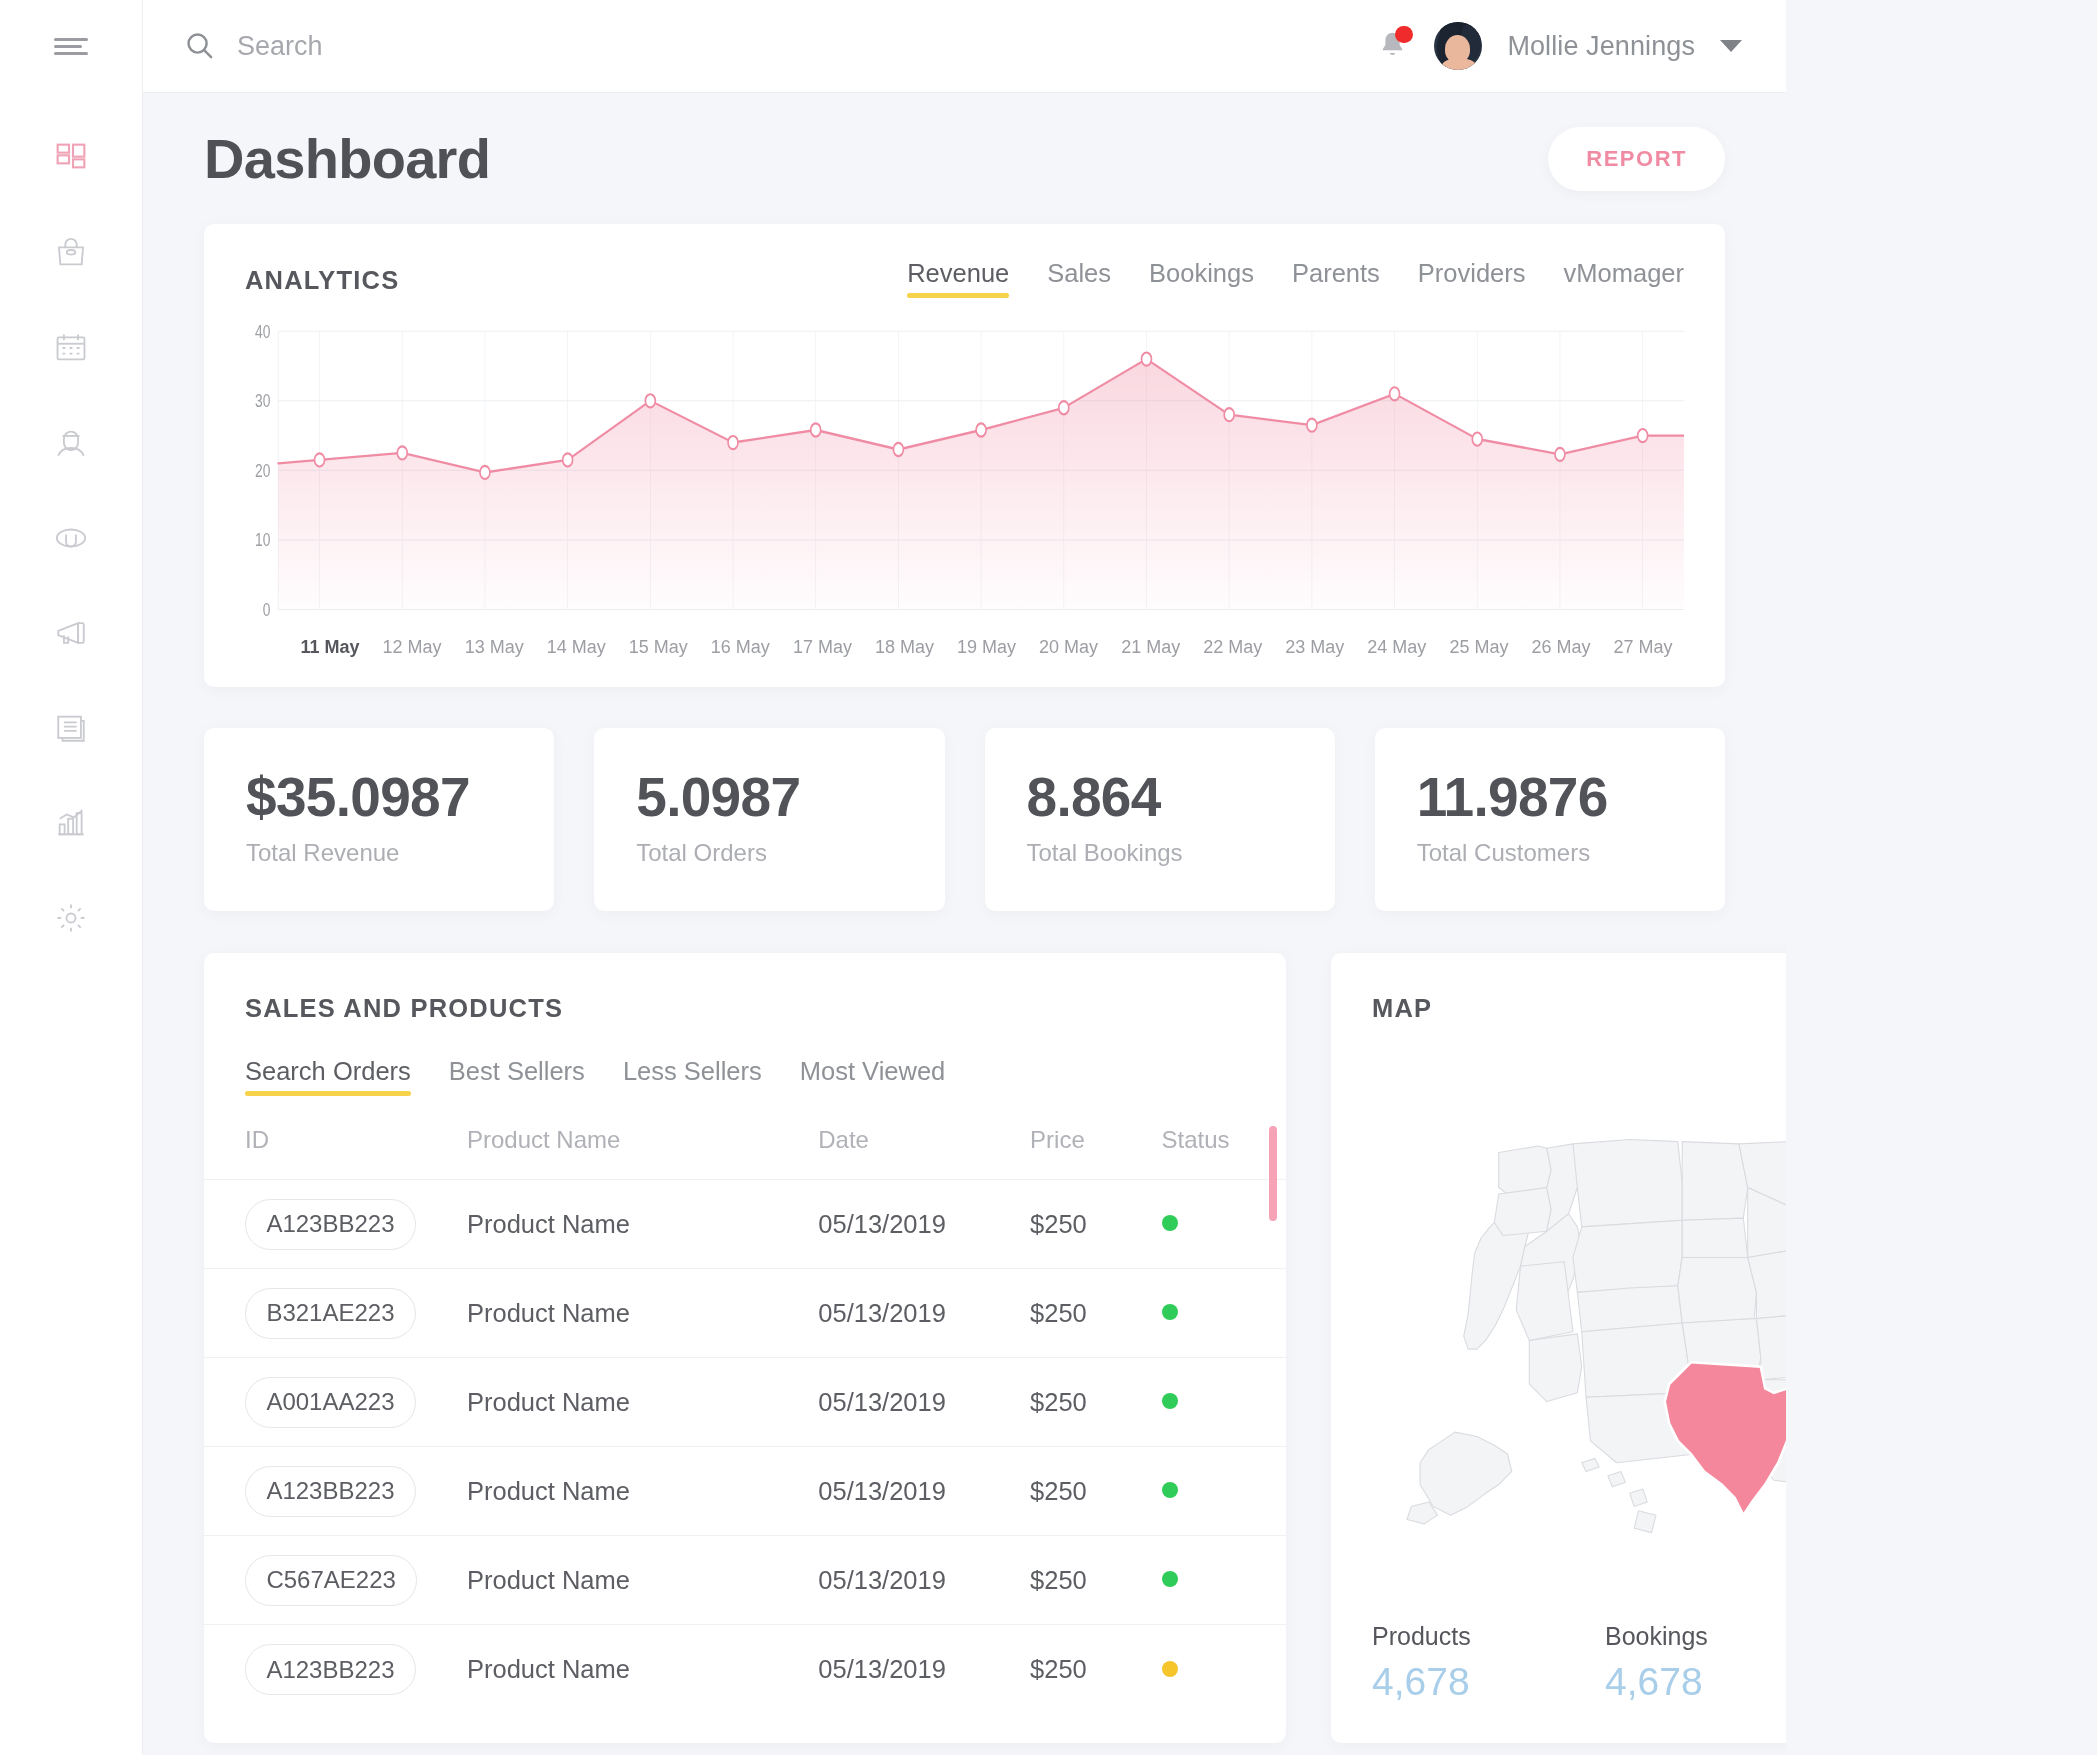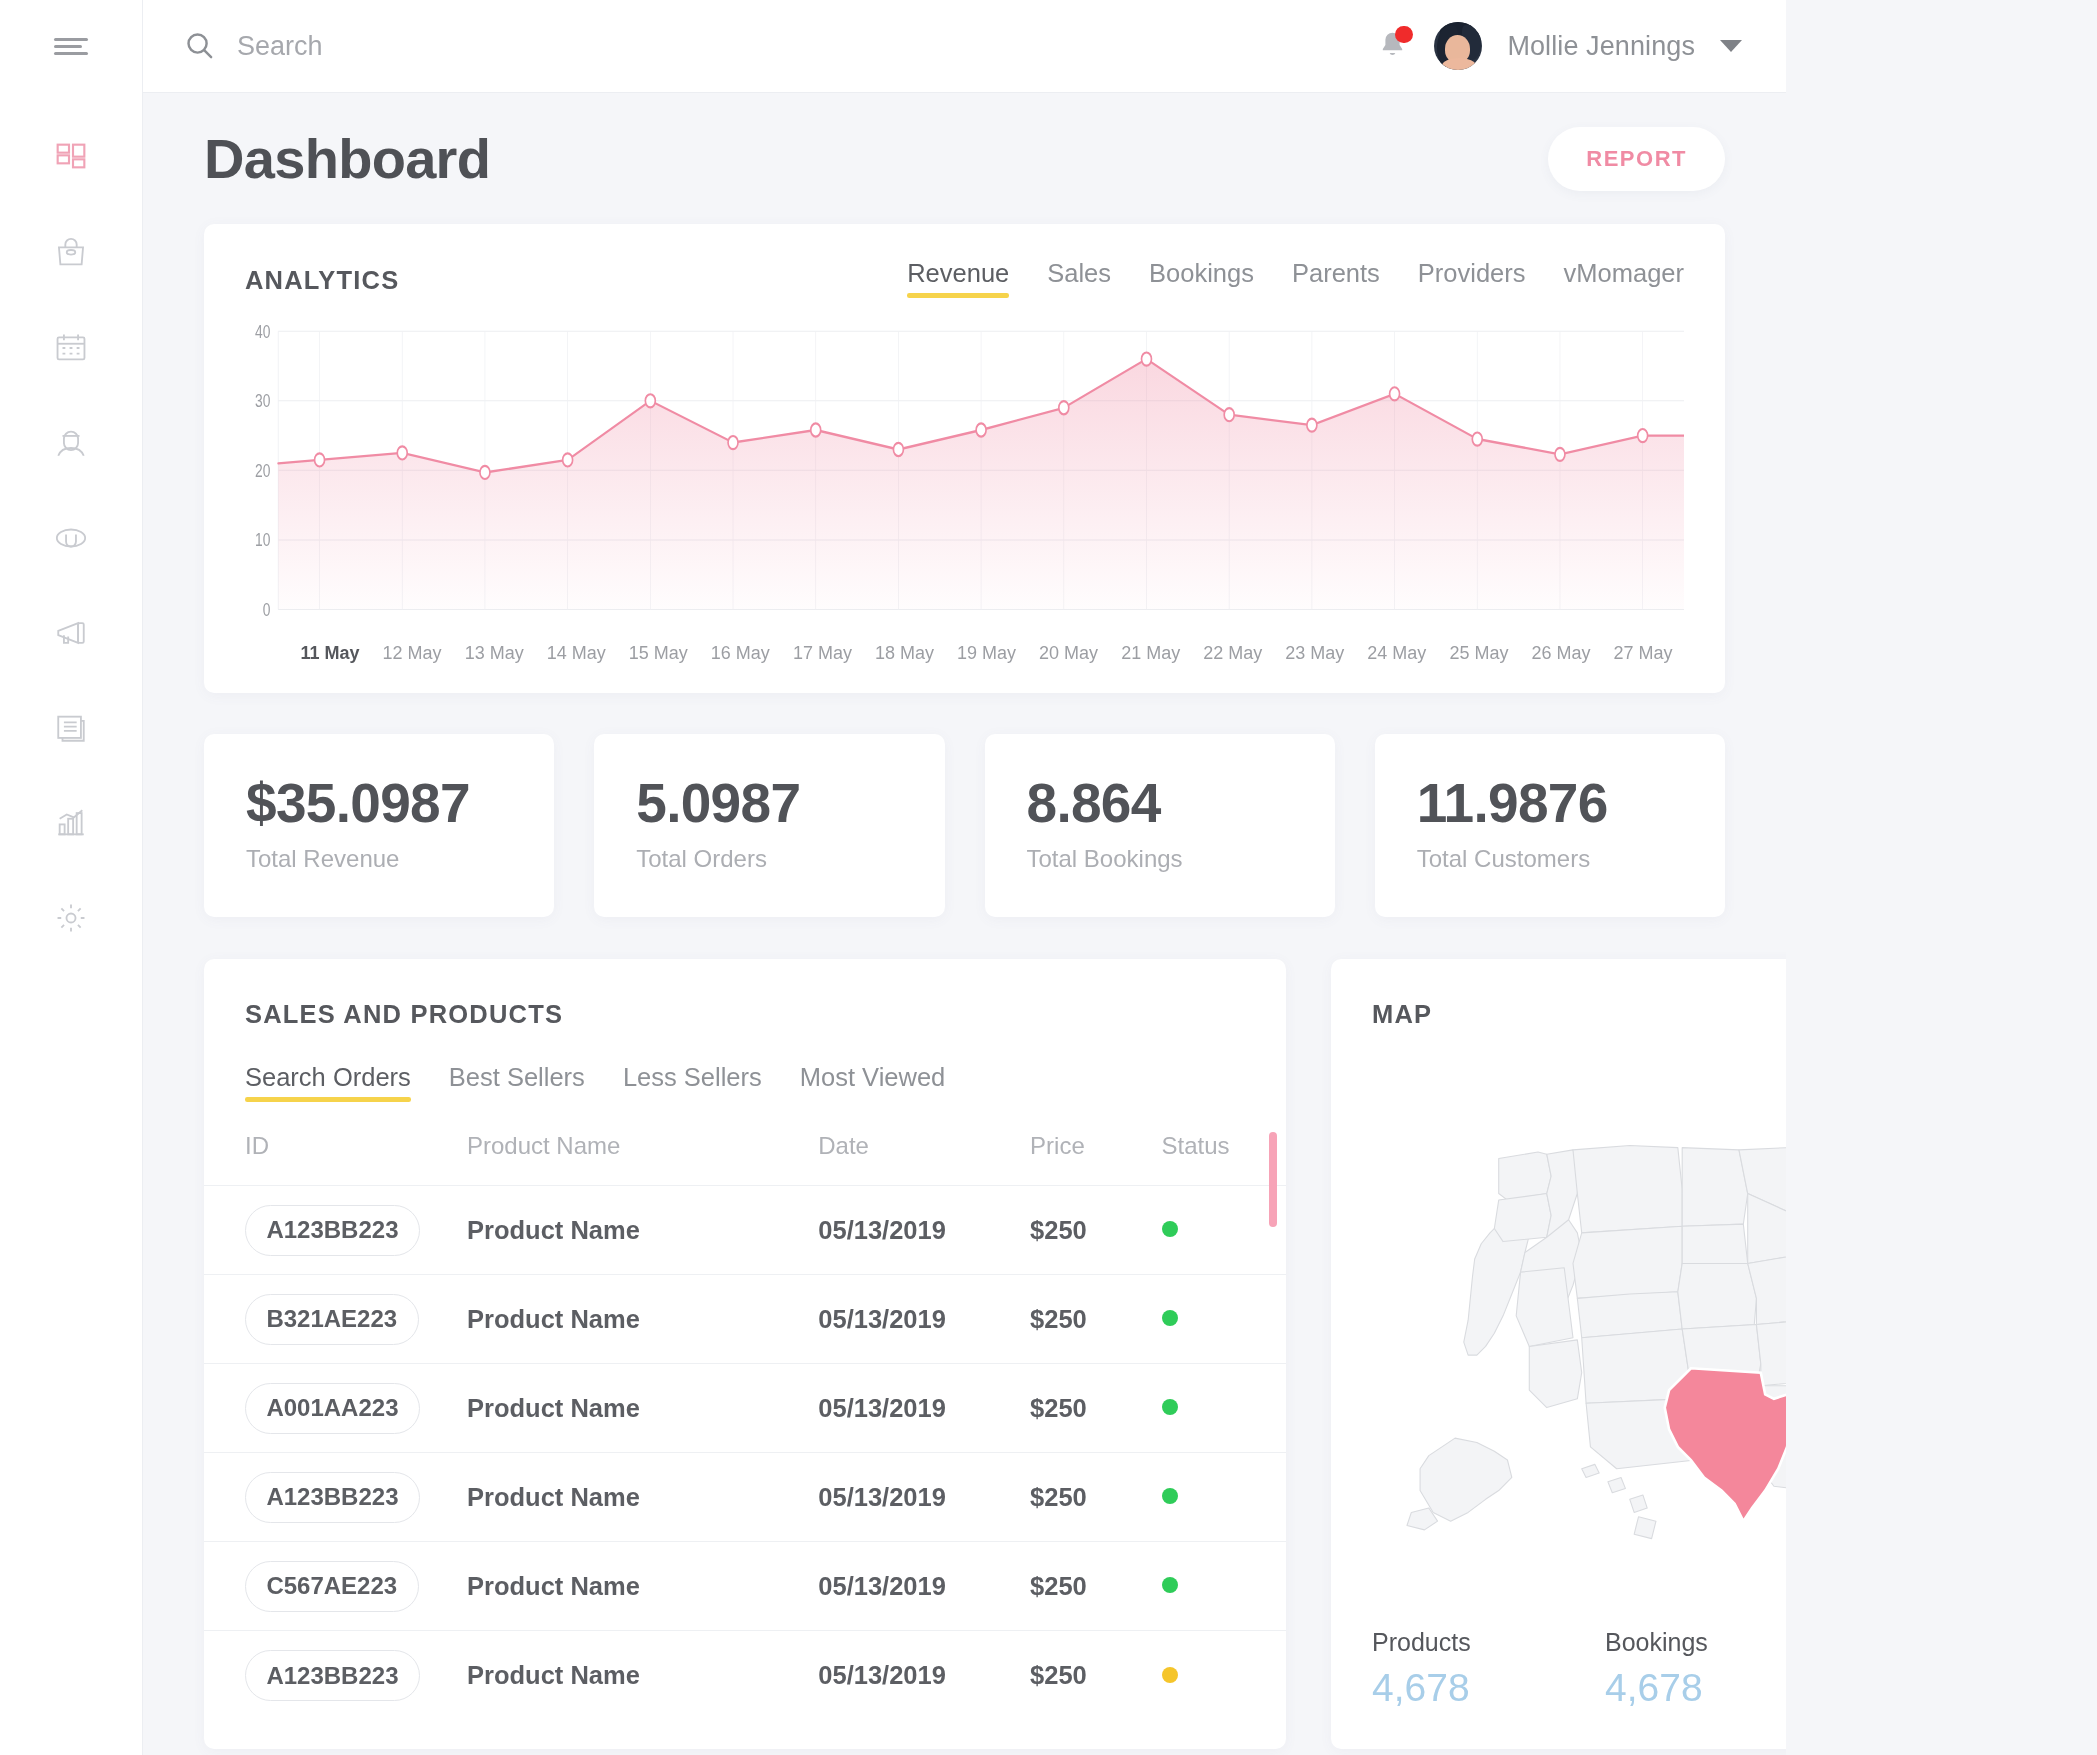--- a/index.html
+++ b/index.html
@@ -82,21 +82,21 @@
   .tabs { margin-left:auto; display:flex; gap: 38px; }
   .tab { font-size: 25.5px; color:#8e9196; cursor:pointer; padding-bottom: 7.3px; position:relative; white-space:nowrap; }
   .tab.active { color:#5c5e63; }
   .tab.active::after {
     content:""; position:absolute; left:0; right:0; bottom:-2.9px; height:5.1px;
     background:#f6d34b; border-radius:2.2px;
   }
 
   .chart-area { margin-top: 26px; height: 306px; position: relative; }
   .chart-area svg { display:block; width:100%; height:100%; }
-  .xaxis { display:flex; margin-top: 16px; padding-left: 44px; }
+  .xaxis { display:flex; margin-top: 10px; padding-left: 44px; }
   .xlabel { flex:1; text-align:center; font-size: 18px; color:#9c9ea3; }
   .xlabel.first { color:#55575c; font-weight: 700; }
 
   
   .stats { display:flex; gap: 40px; margin-top: 41px; }
   .stat { flex:1; padding: 41px 42px 44px 42px; }
   .stat-value { font-size: 55px; font-weight: 700; color:#515358; letter-spacing: -0.7px; line-height: 1.05; }
   .stat-label { margin-top: 11.7px; font-size: 24px; color:#acaeb3; }
 
   
@@ -111,21 +111,21 @@
   table.orders { width:100%; border-collapse: collapse; margin-top: 32px; table-layout: fixed; }
   table.orders th {
     text-align:left; font-weight: 400; font-size: 24px; color:#b0b2b7;
     padding: 0 0 25px 0;
   }
   table.orders th:nth-child(1), table.orders td:nth-child(1) { width: 262px; padding-left: 41px; }
   table.orders th:nth-child(2), table.orders td:nth-child(2) { width: 350px; }
   table.orders th:nth-child(3), table.orders td:nth-child(3) { width: 211px; }
   table.orders th:nth-child(4), table.orders td:nth-child(4) { width: 131px; }
   table.orders th:nth-child(5), table.orders td:nth-child(5) { width: 124px; }
-  table.orders td { padding: 0; height: 89px; vertical-align: middle; border-top: 0.7px solid #eef0f3; font-weight: bold; }
+  table.orders td { padding: 0; height: 89px; vertical-align: middle; border-top: 0.7px solid #eef0f3; }
   table.orders tbody tr:first-child td { border-top: 0.7px solid #eef0f3; }
   .id-pill {
     display:inline-block; border:0.7px solid #e4e6ea; border-radius: 29px;
     padding: 10.2px 20.4px; font-size: 24px; color:#5c5e63; background:#fff;
   }
   .cell-text { font-size: 25.5px; color:#5c5e63; }
   .dot { width: 16px; height: 16px; border-radius:50%; display:inline-block; }
   .scrollbar {
     position:absolute; right: 8.7px; top: 0; width: 8.7px; height: 95px;
     border-radius: 5.8px; background: #f7a3b7;

